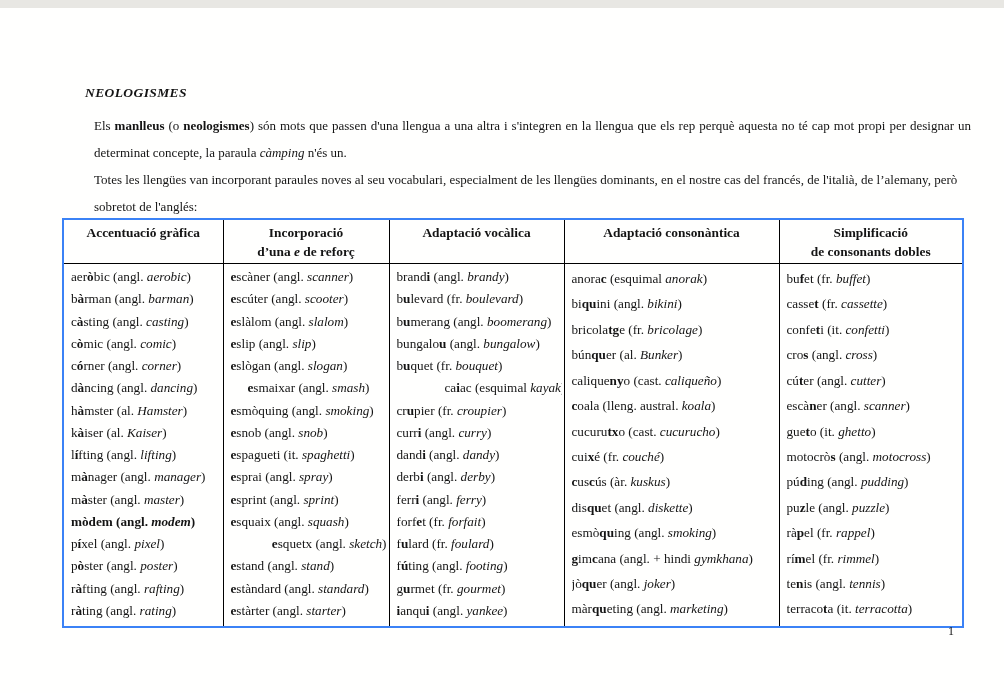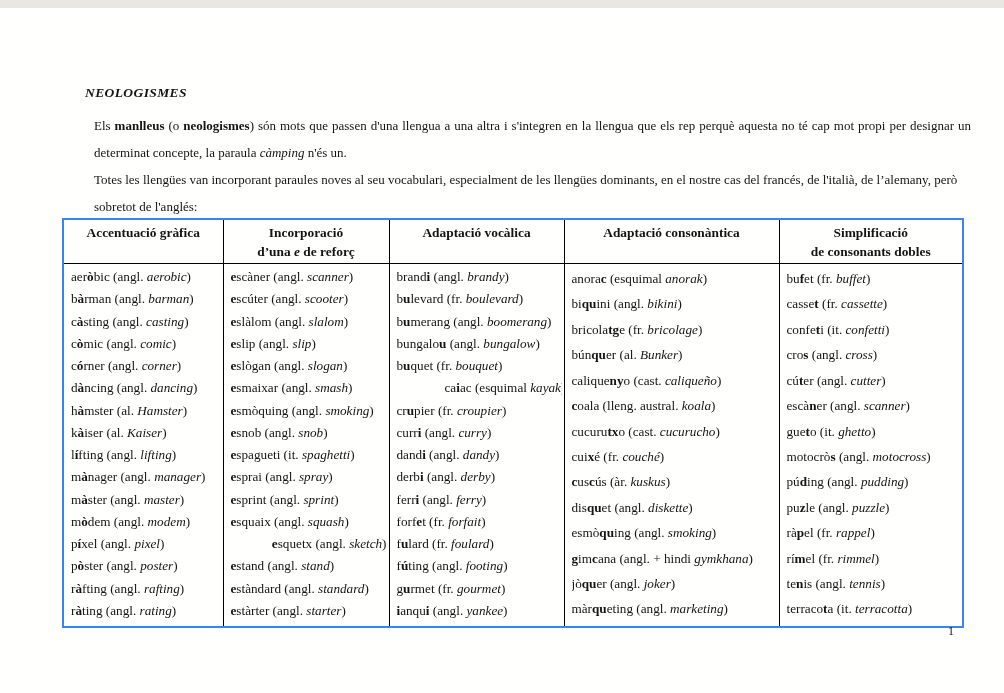--- a/index.html
+++ b/index.html
@@ -82,33 +82,33 @@
           <div class="entry" style="line-height: 22.25px;">b<b>à</b>rman (angl. <i>barman</i>)</div>
           <div class="entry" style="line-height: 22.25px;">c<b>à</b>sting (angl. <i>casting</i>)</div>
           <div class="entry" style="line-height: 22.25px;">c<b>ò</b>mic (angl. <i>comic</i>)</div>
           <div class="entry" style="line-height: 22.25px;">c<b>ó</b>rner (angl. <i>corner</i>)</div>
           <div class="entry" style="line-height: 22.25px;">d<b>à</b>ncing (angl. <i>dancing</i>)</div>
           <div class="entry" style="line-height: 22.25px;">h<b>à</b>mster (al. <i>Hamster</i>)</div>
           <div class="entry" style="line-height: 22.25px;">k<b>à</b>iser (al. <i>Kaiser</i>)</div>
           <div class="entry" style="line-height: 22.25px;">l<b>í</b>fting (angl. <i>lifting</i>)</div>
           <div class="entry" style="line-height: 22.25px;">m<b>à</b>nager (angl. <i>manager</i>)</div>
           <div class="entry" style="line-height: 22.25px;">m<b>à</b>ster (angl. <i>master</i>)</div>
-          <div class="entry" style="line-height: 22.25px;">m<b>ò</b>dem (angl. <i>modem</i>)</div>
+          <div class="entry" style="line-height: 22.25px; font-weight: bold;">m<b>ò</b>dem (angl. <i>modem</i>)</div>
           <div class="entry" style="line-height: 22.25px;">p<b>í</b>xel (angl. <i>pixel</i>)</div>
           <div class="entry" style="line-height: 22.25px;">p<b>ò</b>ster (angl. <i>poster</i>)</div>
           <div class="entry" style="line-height: 22.25px;">r<b>à</b>fting (angl. <i>rafting</i>)</div>
           <div class="entry" style="line-height: 22.25px;">r<b>à</b>ting (angl. <i>rating</i>)</div>
         </td>
         <td>
           <div class="entry" style="line-height: 22.25px;"><b>e</b>scàner (angl. <i>scanner</i>)</div>
           <div class="entry" style="line-height: 22.25px;"><b>e</b>scúter (angl. <i>scooter</i>)</div>
           <div class="entry" style="line-height: 22.25px;"><b>e</b>slàlom (angl. <i>slalom</i>)</div>
           <div class="entry" style="line-height: 22.25px;"><b>e</b>slip (angl. <i>slip</i>)</div>
           <div class="entry" style="line-height: 22.25px;"><b>e</b>slògan (angl. <i>slogan</i>)</div>
-          <div class="entry" style="line-height: 22.25px;"><b>e</b>smaixar (angl. <i>smash</i>)</div>
+          <div class="entry" style="line-height: 22.25px; text-align: center;"><b>e</b>smaixar (angl. <i>smash</i>)</div>
           <div class="entry" style="line-height: 22.25px;"><b>e</b>smòquing (angl. <i>smoking</i>)</div>
           <div class="entry" style="line-height: 22.25px;"><b>e</b>snob (angl. <i>snob</i>)</div>
           <div class="entry" style="line-height: 22.25px;"><b>e</b>spagueti (it. <i>spaghetti</i>)</div>
           <div class="entry" style="line-height: 22.25px;"><b>e</b>sprai (angl. <i>spray</i>)</div>
           <div class="entry" style="line-height: 22.25px;"><b>e</b>sprint (angl. <i>sprint</i>)</div>
           <div class="entry" style="line-height: 22.25px;"><b>e</b>squaix (angl. <i>squash</i>)</div>
           <div class="entry" style="line-height: 22.25px; text-align: right;"><b>e</b>squetx (angl. <i>sketch</i>)</div>
           <div class="entry" style="line-height: 22.25px;"><b>e</b>stand (angl. <i>stand</i>)</div>
           <div class="entry" style="line-height: 22.25px;"><b>e</b>stàndard (angl. <i>standard</i>)</div>
           <div class="entry" style="line-height: 22.25px;"><b>e</b>stàrter (angl. <i>starter</i>)</div>

